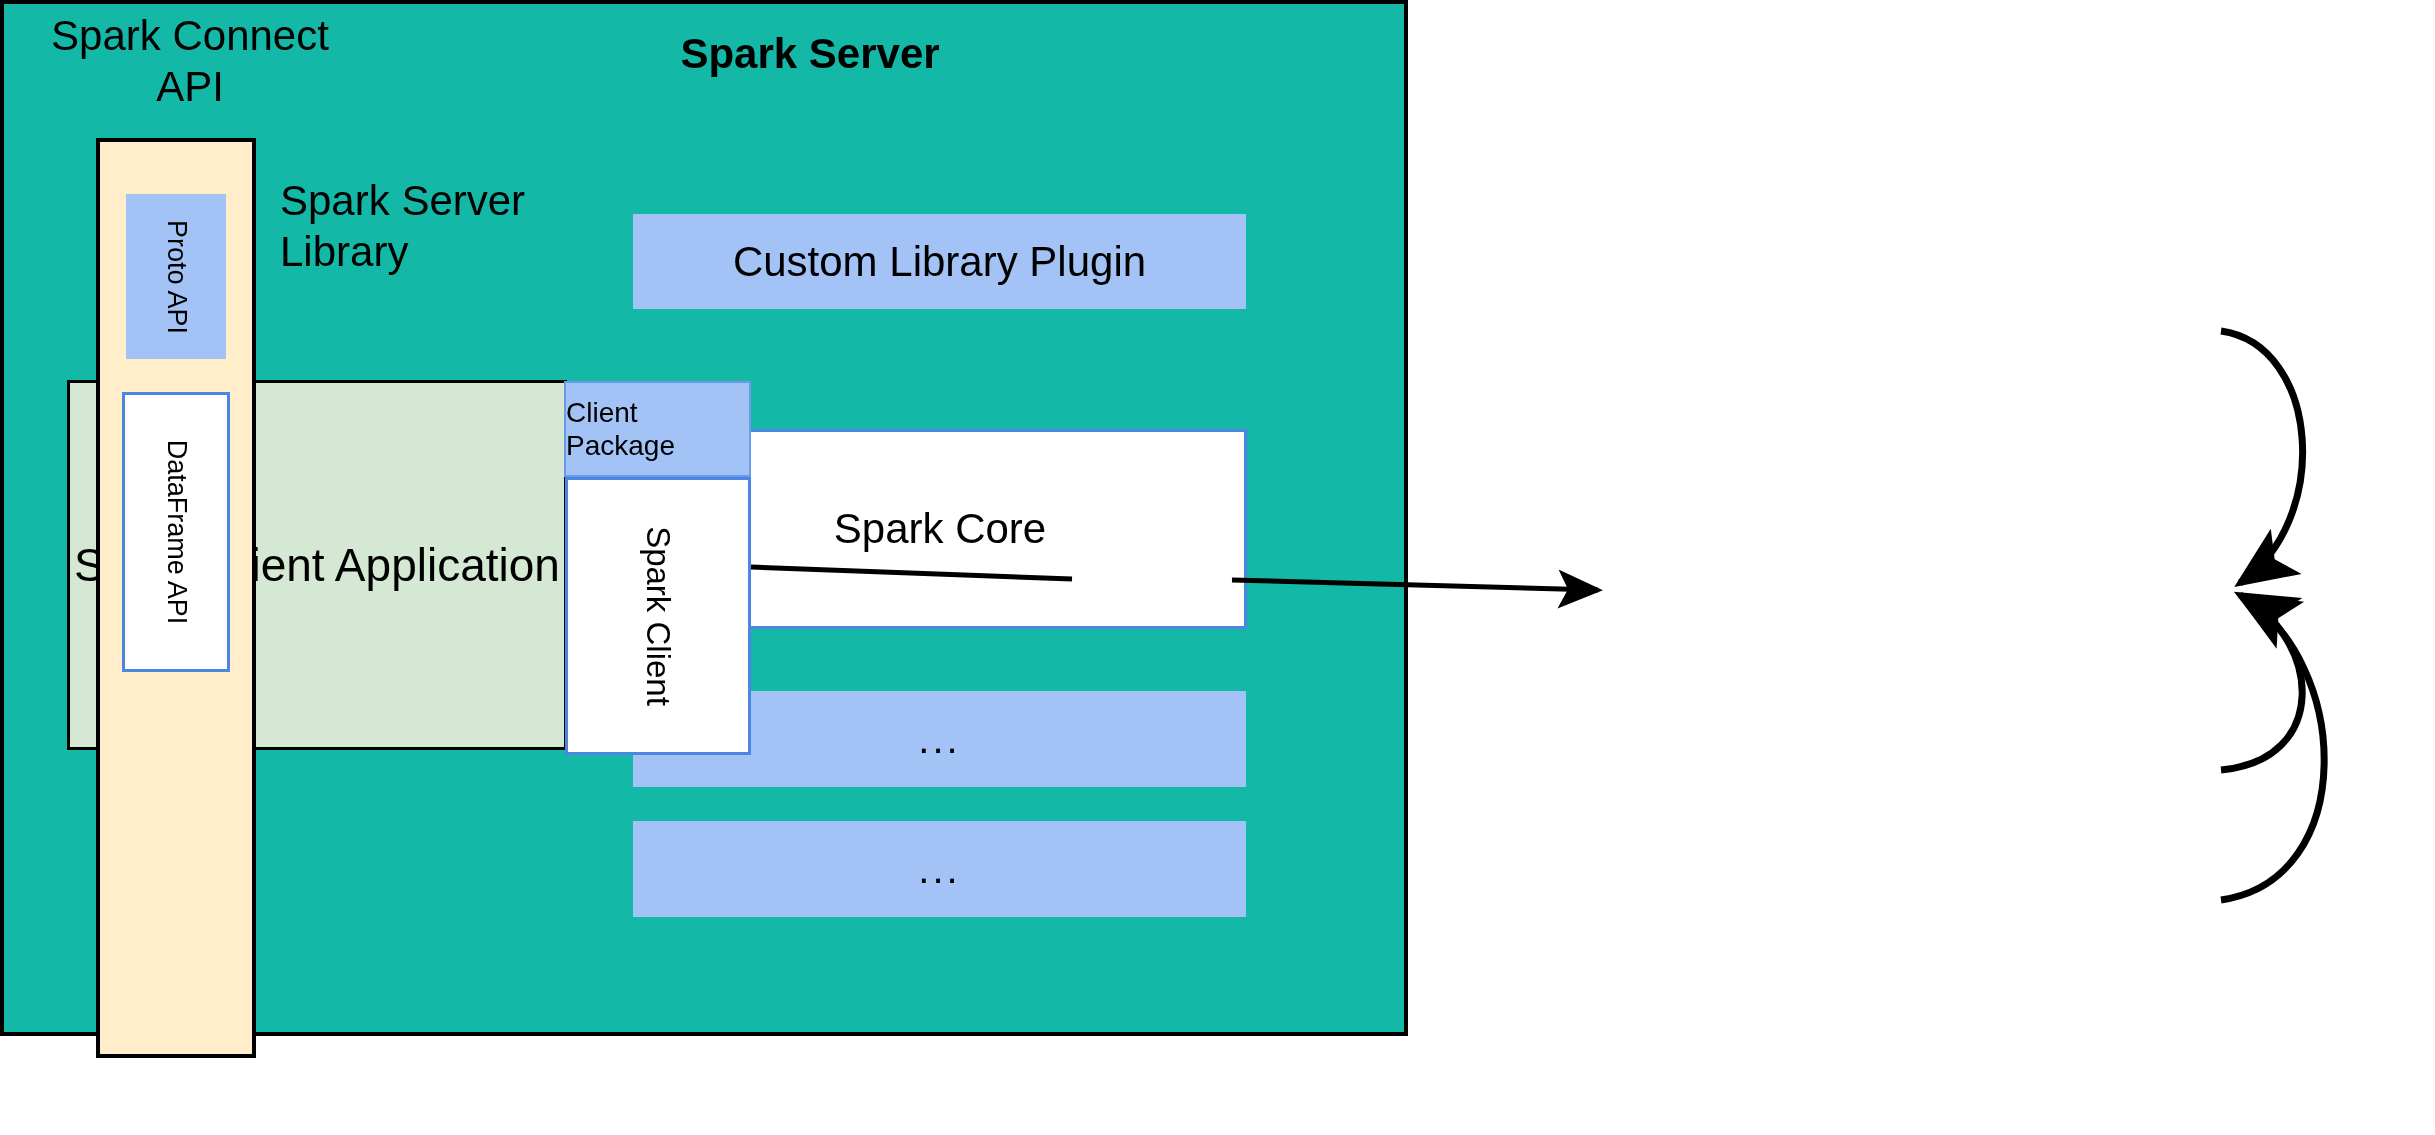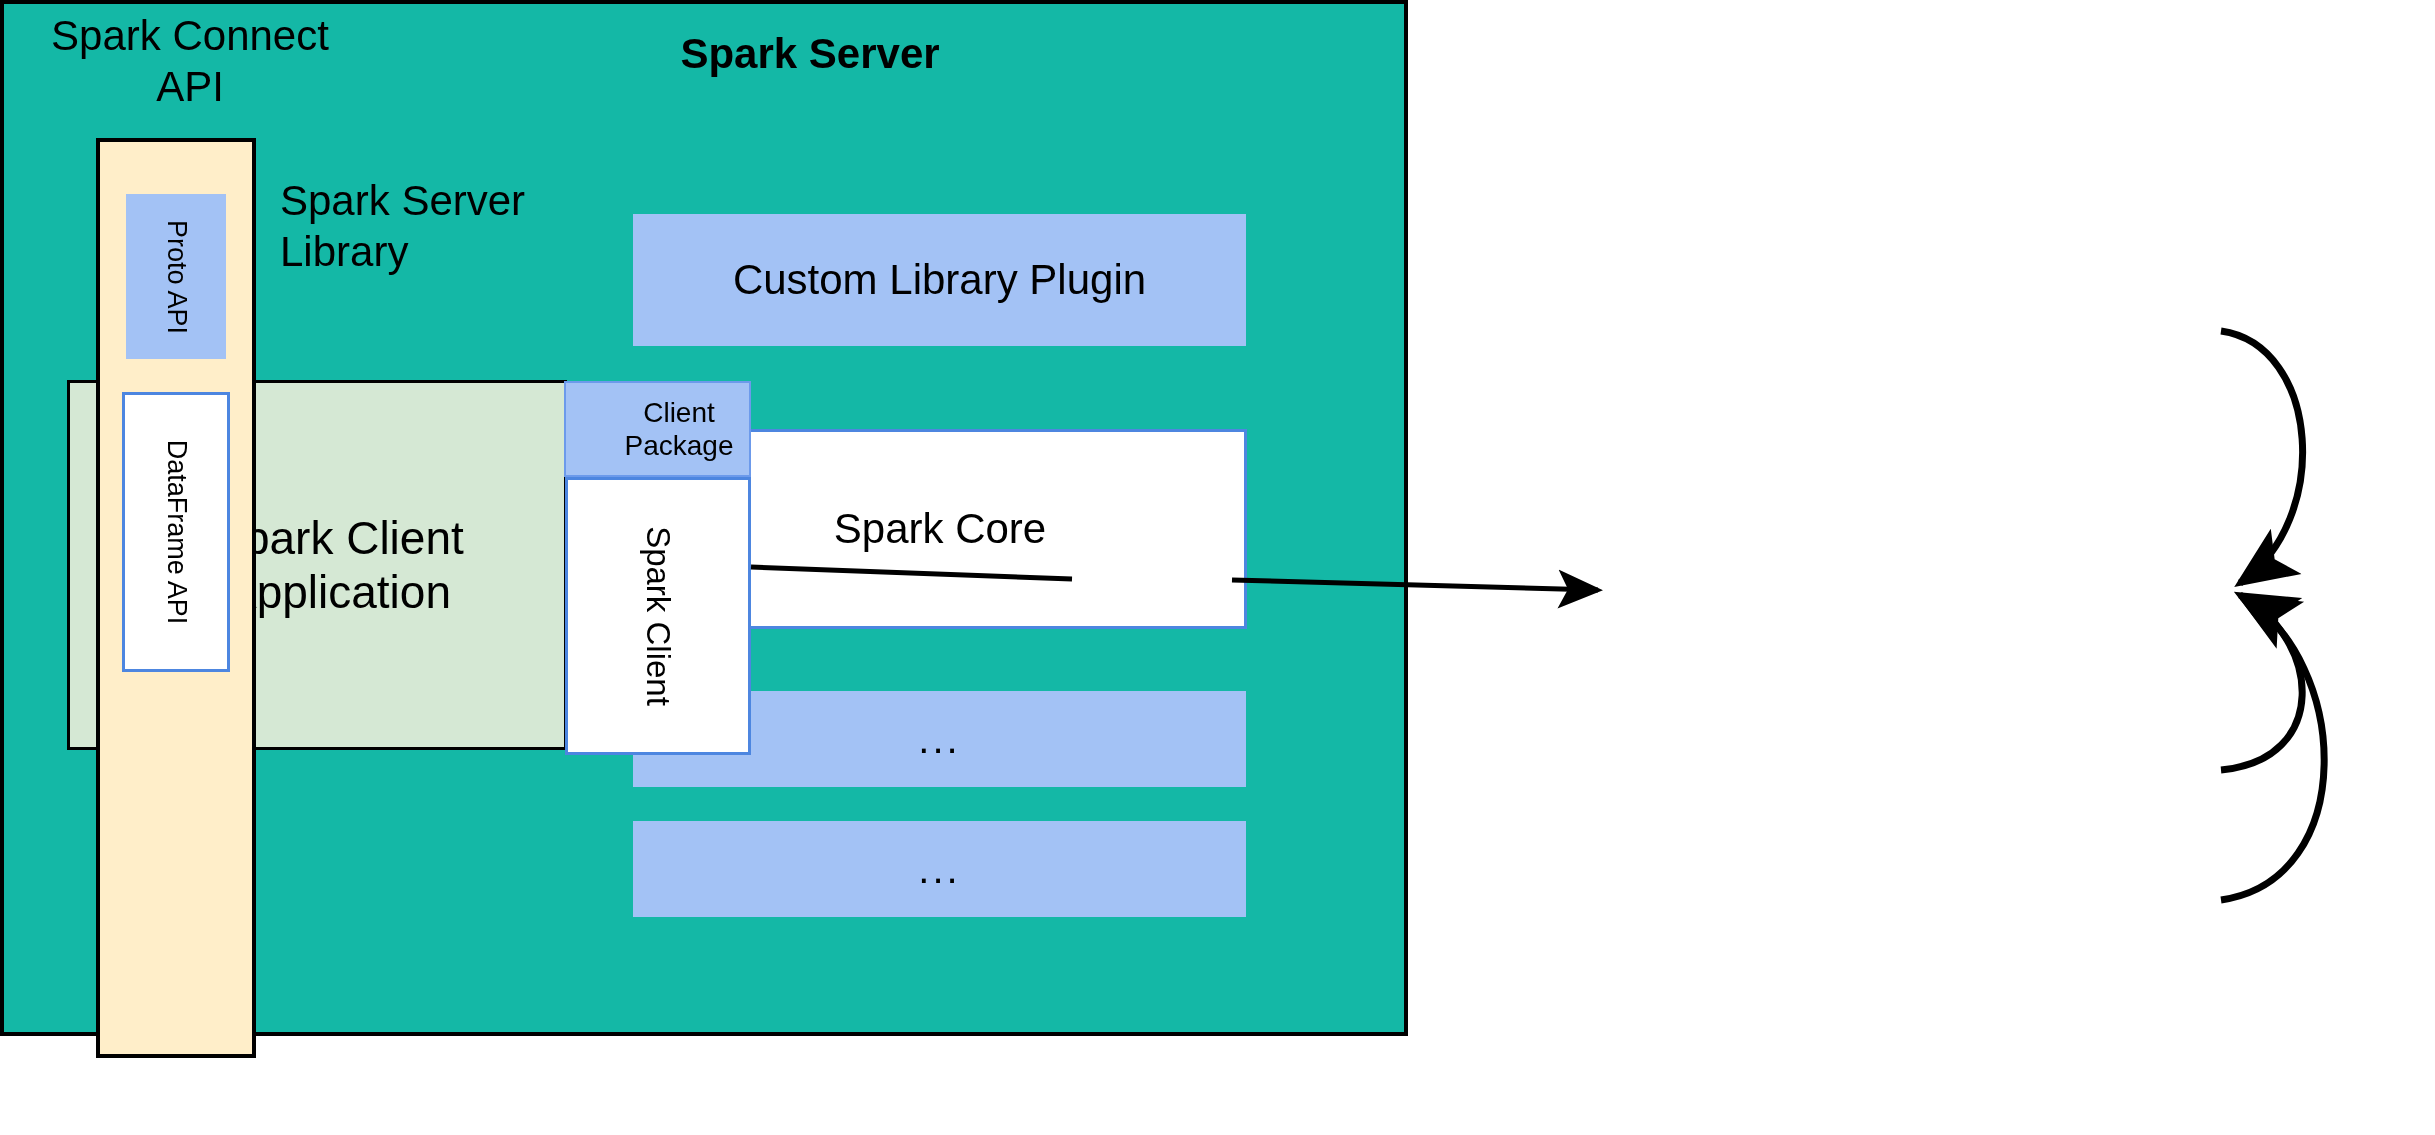--- a/index.html
+++ b/index.html
@@ -17,23 +17,21 @@
     height: 1135px;
     background: #ffffff;
     overflow: hidden;
   }
   .box {
     position: absolute;
     box-sizing: border-box;
     display: flex;
     align-items: center;
     justify-content: center;
-    text-align: center;
     line-height: 1.18;
-    padding-left: 43px;
   }
 
   
   #client-app {
     left: 67px;  top: 380px;  width: 500px; height: 370px;
     background: #d5e8d4;
     border: 3px solid #000000;
     font-size: 46px;
     color: #000000;
     z-index: 2;
@@ -130,21 +128,21 @@
   .server-item {
     position: absolute;
     box-sizing: border-box;
     display: flex;
     align-items: center;
     justify-content: center;
     font-size: 42px;
     z-index: 2;
   }
   #custom-library-plugin {
-    left: 633px; top: 214px; width: 613px; height: 132px;
+    left: 633px; top: 214px; width: 613px; height: 95px;
     background: #a3c2f5;
   }
   #spark-core {
     left: 633px; top: 417px; width: 614px; height: 200px;
     background: #ffffff;
     border: 3px solid #4d86e0;
     margin-top: 12px;
   }
   #server-item-ellipsis-1 {
     left: 633px; top: 691px; width: 613px; height: 96px;

